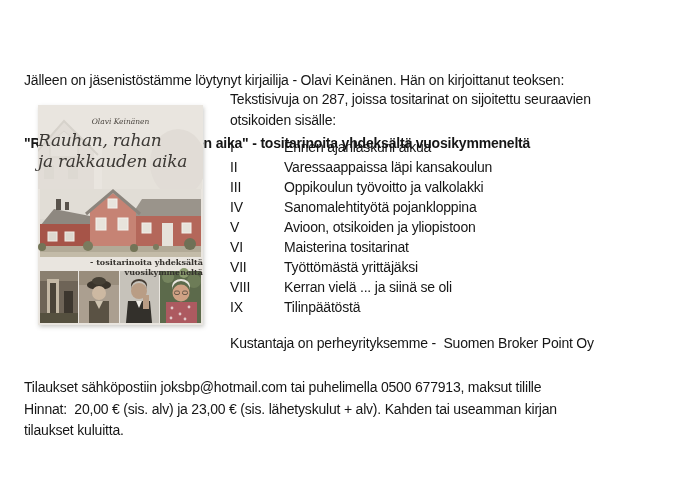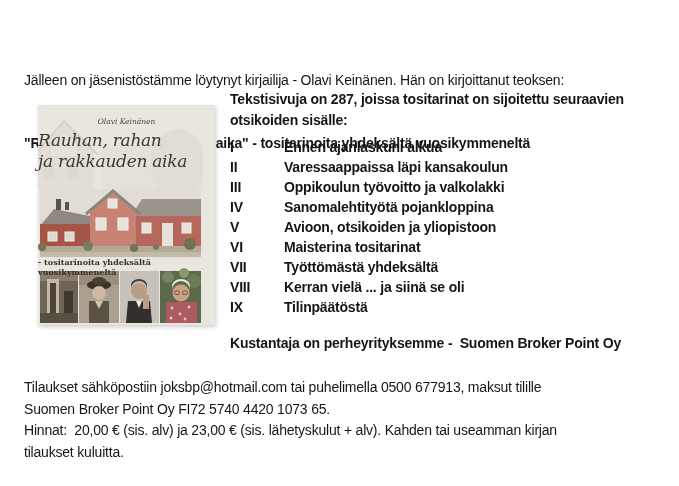--- a/index.html
+++ b/index.html
@@ -27,21 +27,20 @@
 
   
   .cover {
     position: absolute;
     left: 38px;
     top: 105px;
     width: 165px;
     height: 220px;
     background: #e9e5df;
     box-shadow: 1px 2px 4px rgba(60,55,45,0.25);
-    padding-left: 12px;
   }
   .cover svg { position: absolute; left: 0; top: 0; }
   .cover-author {
     position: absolute; top: 12px; left: 0; width: 100%;
     text-align: center;
     font-family: "DejaVu Serif", serif;
     font-style: italic;
     font-size: 7.5px;
     letter-spacing: 0;
     color: #4c4741;
@@ -50,36 +49,35 @@
     position: absolute; left: 0; width: 100%;
     font-family: "DejaVu Serif", serif;
     font-style: italic;
     letter-spacing: -0.3px;
     color: #3c3935;
   }
   .cover-title.l1 { top: 25px; font-size: 17px; }
   .cover-title.l2 { top: 46px; font-size: 17px; }
   .cover-subtitle {
     position: absolute; top: 152px; left: 0; width: 100%;
-    text-align: left;
+    text-align: right;
     font-family: "DejaVu Serif", serif;
     font-weight: bold;
     font-size: 8px;
     letter-spacing: 0;
     color: #35322e;
   }
 
   
   .contents {
     position: absolute;
     left: 230px;
     top: 89px;
     width: 440px;
     font-size: 14px;
-    font-weight: bold;
   }
   .toc-intro div { line-height: 21px; white-space: pre-wrap; }
   .toc-list { margin-top: 6px; }
   .toc-row { display: flex; line-height: 20px; }
   .toc-num { width: 54px; flex: 0 0 54px; }
   .toc-title { flex: 1; white-space: pre-wrap; }
   .publisher { margin-top: 16px; line-height: 21px; white-space: pre-wrap; }
 
   
   .ordering {
@@ -235,34 +233,33 @@
       <div class="toc-row">
         <span class="toc-num">V</span>
         <span class="toc-title">Avioon, otsikoiden ja yliopistoon</span>
       </div>
       <div class="toc-row">
         <span class="toc-num">VI</span>
         <span class="toc-title">Maisterina tositarinat</span>
       </div>
       <div class="toc-row">
         <span class="toc-num">VII</span>
-        <span class="toc-title">Työttömästä yhdeksältä</span>
+        <span class="toc-title">Työttömästä yrittäjäksi</span>
       </div>
       <div class="toc-row">
         <span class="toc-num">VIII</span>
         <span class="toc-title">Kerran vielä ... ja siinä se oli</span>
       </div>
       <div class="toc-row">
         <span class="toc-num">IX</span>
         <span class="toc-title">Tilinpäätöstä</span>
       </div>
     </div>
     <div class="publisher">Kustantaja on perheyrityksemme -  Suomen Broker Point Oy</div>
   </div>
 
   <div class="ordering">
     <div>Tilaukset sähköpostiin joksbp@hotmail.com tai puhelimella 0500 677913, maksut tilille</div>
-    <div>Suomen Broker Point Oy FI72 5740 4420 1073 65.</div>
     <div>Hinnat:  20,00 € (sis. alv) ja 23,00 € (sis. lähetyskulut + alv). Kahden tai useamman kirjan</div>
     <div>tilaukset kuluitta.</div>
   </div>
 
 </div>
 
 </body></html>

